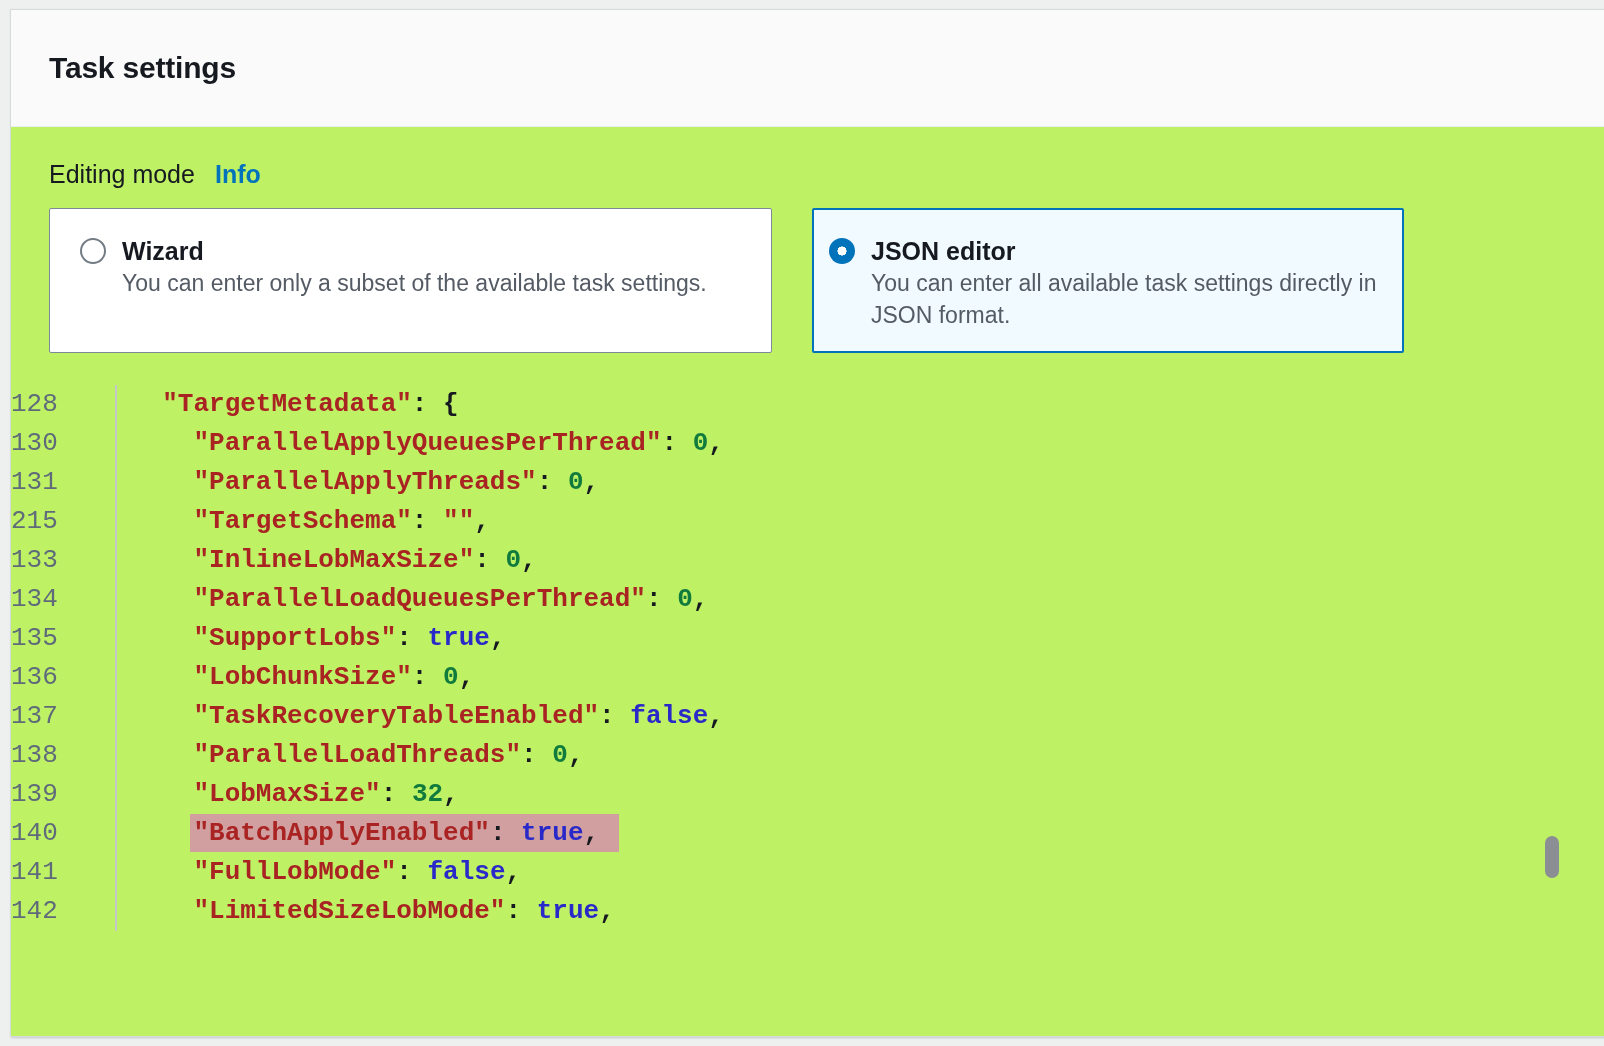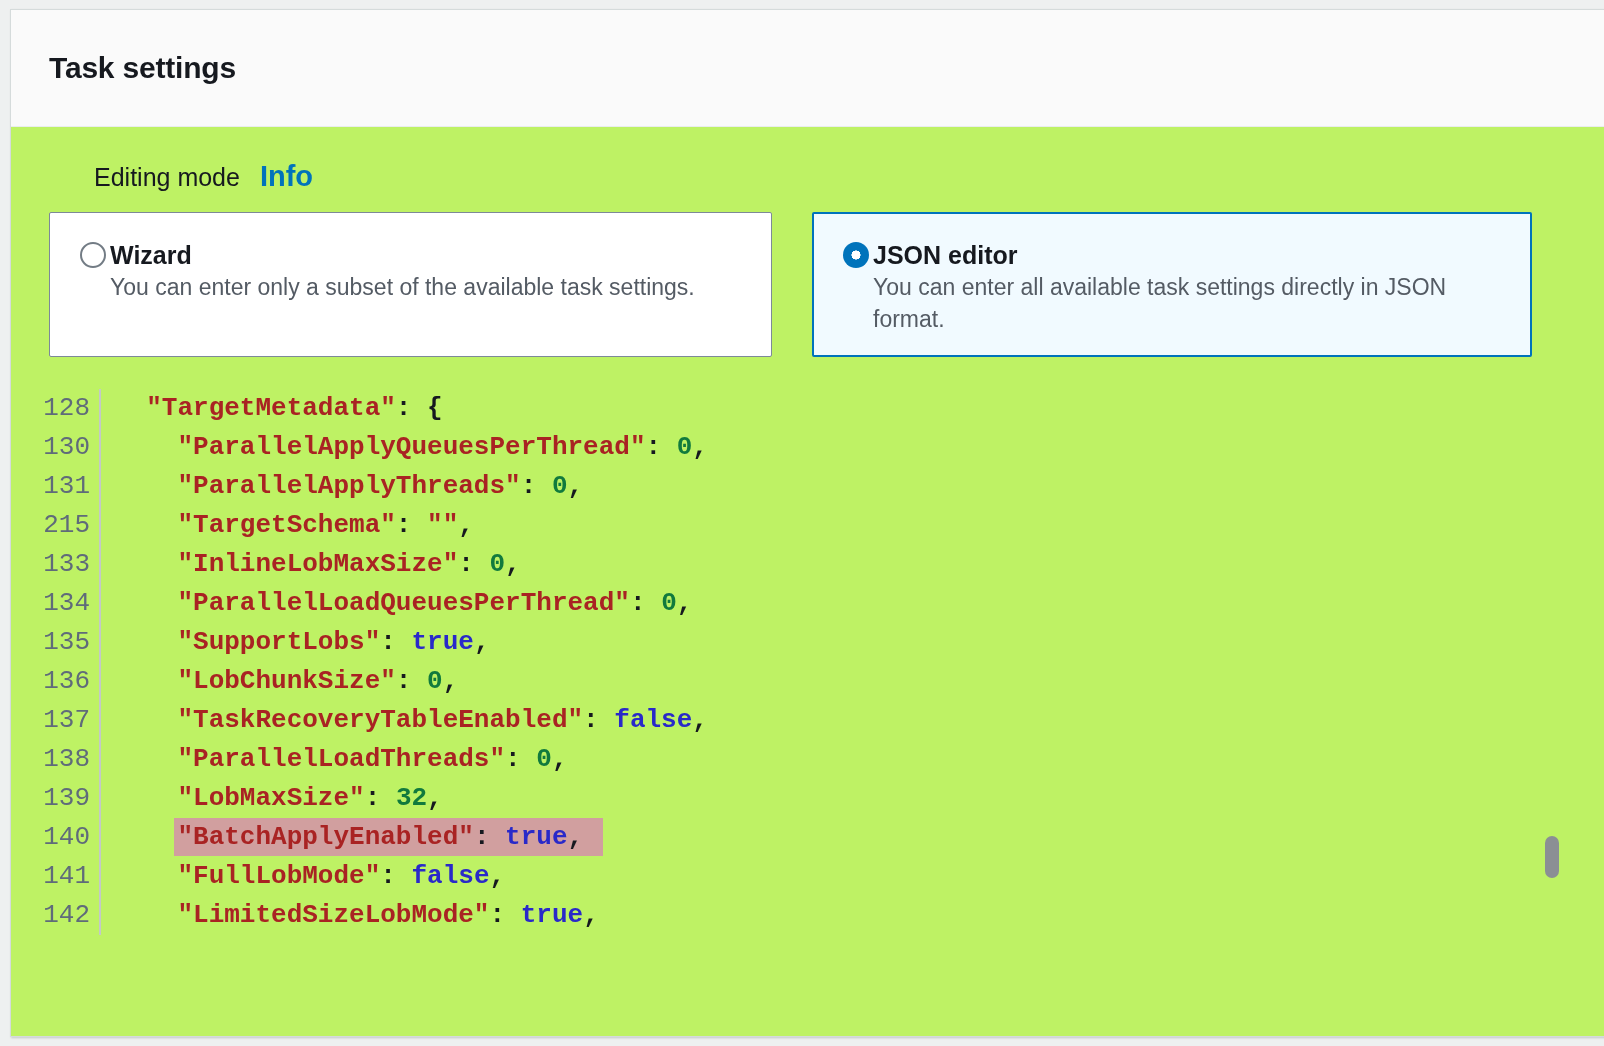--- a/index.html
+++ b/index.html
@@ -17,48 +17,48 @@
   .panel-header {
     height:117px; background:var(--header_bg);
     border-bottom:1px solid var(--header_border);
     display:flex; align-items:center; padding:0 38px;
   }
   .panel-title { font-size:30px; font-weight:700; color:var(--text); letter-spacing:-.2px; }
 
   .panel-content { padding:33px 38px 0 38px; }
 
   .editing-row { display:flex; align-items:baseline; gap:20px; }
-  .editing-label { font-size:25px; color:var(--text);margin-left:45px; }
-  .info-link { font-size:29px; font-weight:700; color:var(--accent); text-decoration:none; cursor:pointer; }
+  .editing-label { font-size:25px; color:var(--text); }
+  .info-link { font-size:25px; font-weight:700; color:var(--accent); text-decoration:none; cursor:pointer; }
 
   .cards { display:flex; gap:40px; margin-top:19px; }
   .card {
     width:723px; height:145px; background:#fff;
     border:1px solid var(--card_border); border-radius:2px;
-    padding:26px 30px; display:flex; gap:4px; cursor:pointer;
+    padding:26px 30px; display:flex; gap:16px; cursor:pointer;
   }
   .card.selected {
-    width:720px; border:2px solid var(--accent); background:var(--selected_bg);
-    padding:25px 29px;
+    width:592px; border:2px solid var(--accent); background:var(--selected_bg);
+    padding:25px 15px;
   }
   .radio {
     width:26px; height:26px; border-radius:50%; flex:none; margin-top:3px;
     border:2px solid var(--radio_border); background:#fff;
   }
   .radio.checked {
     border:none;
     background:radial-gradient(closest-side, #ffffff 0 34%, var(--accent) 36% 100%);
   }
   .card-label { font-size:25px; font-weight:700; color:var(--text); line-height:32px; }
   .card-desc { font-size:23px; color:var(--muted); line-height:32px; max-width:622px; }
 
   .editor { margin-top:32px; font-family:"Liberation Mono","DejaVu Sans Mono",monospace; }
   .code-row { display:flex; height:39px; line-height:39px; font-size:26px; white-space:pre; }
   .ln {
-    flex:none; width:90px; text-align:right; padding-right:9px;
+    flex:none; width:106px; 
     border-right:2px solid var(--gutter); color:var(--line_number);
   }
   .code { padding-left:14px; font-weight:700; }
   .hl { background:var(--highlight); padding:4px 20px 4px 3px; margin-left:-3px; }
   .t-str  { color:var(--string); }
   .t-num  { color:var(--number); }
   .t-bool { color:var(--boolean); }
   .t-p    { color:var(--punct); }
 
   .scroll-thumb {

